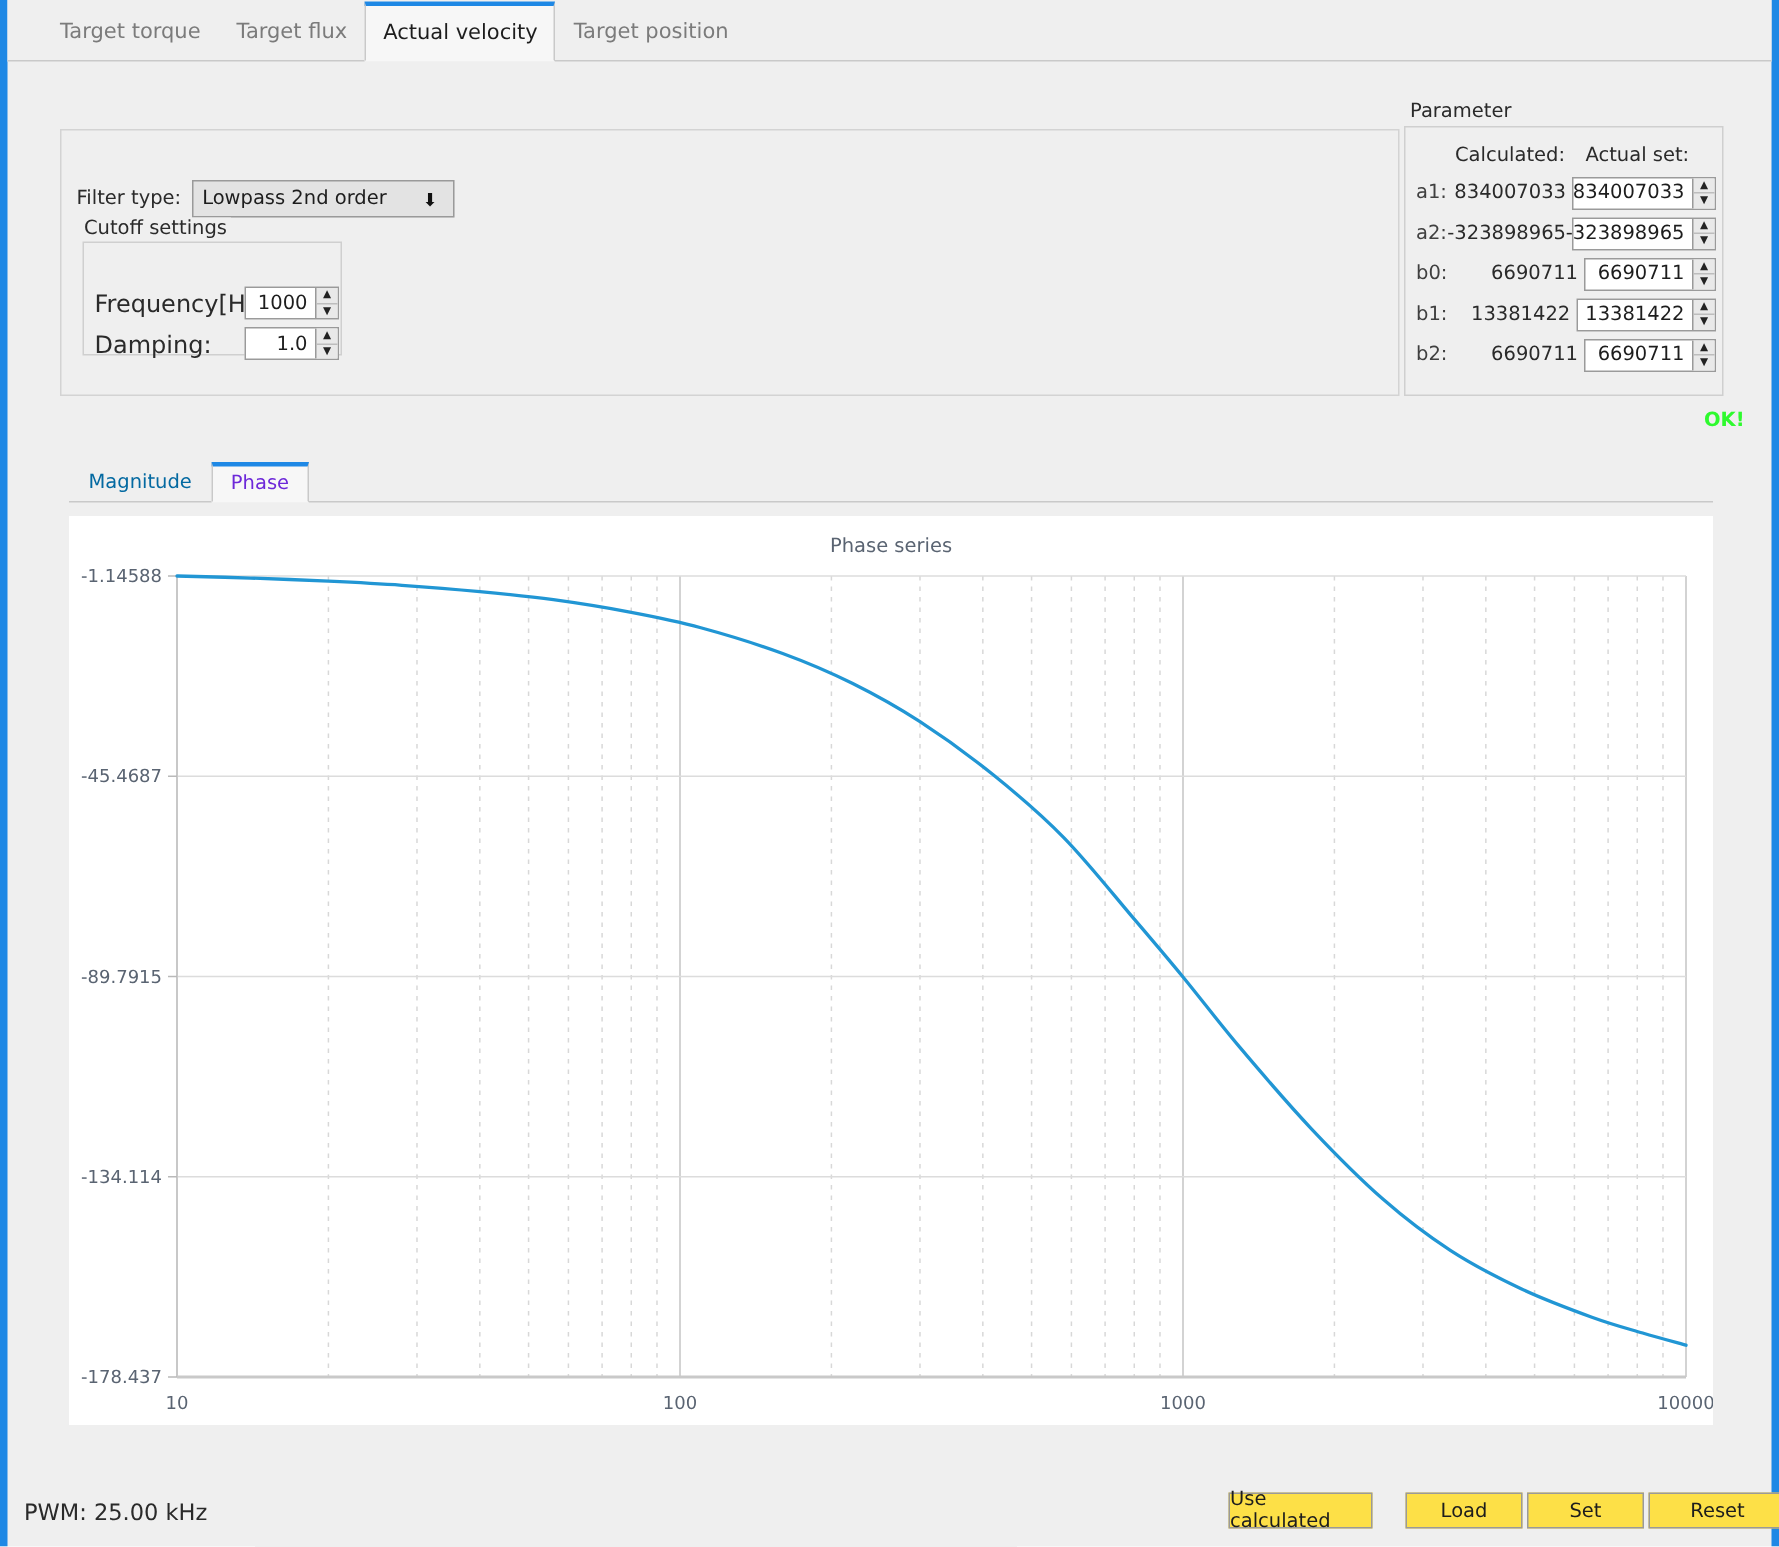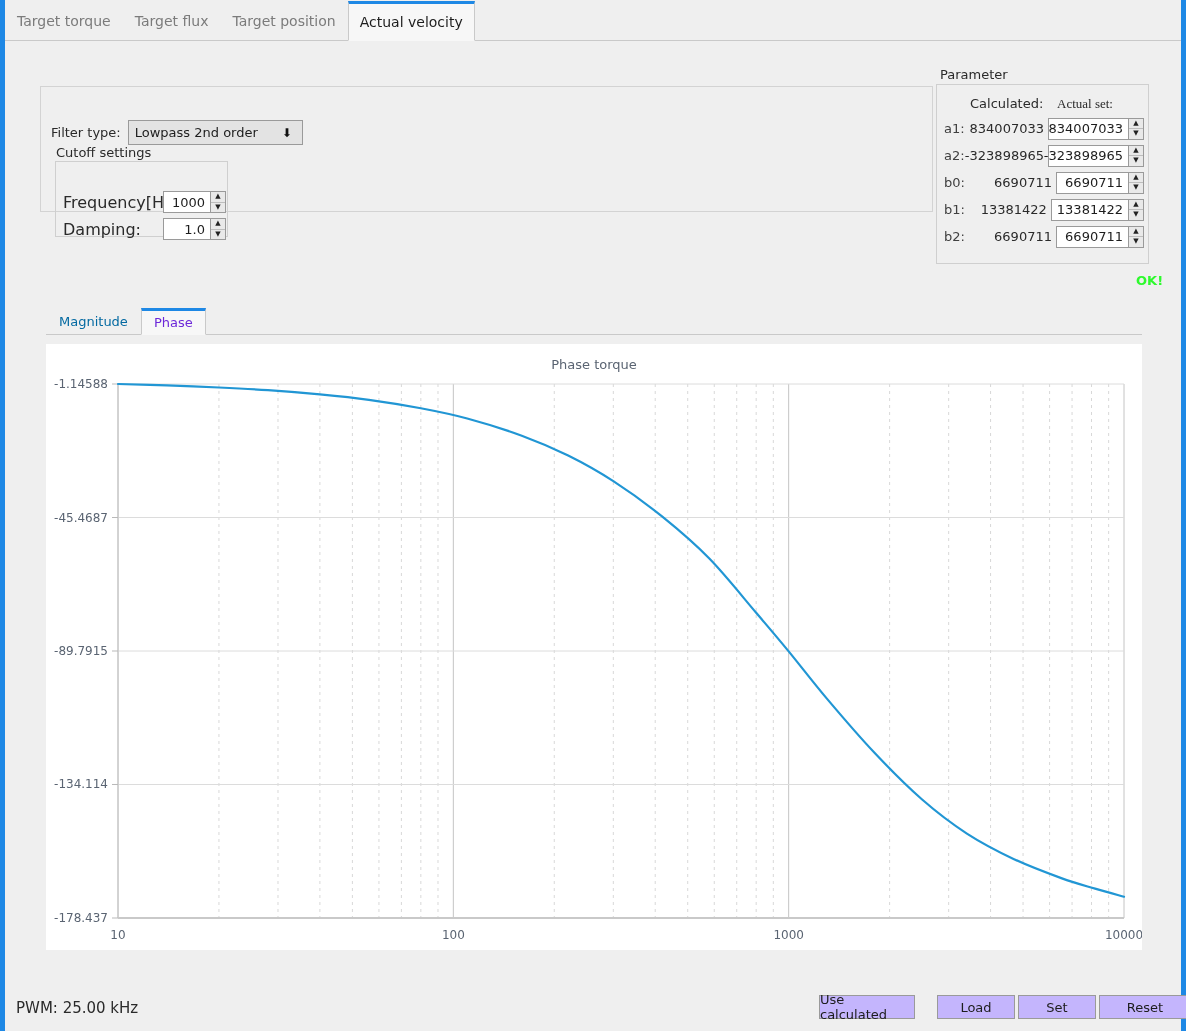--- a/index.html
+++ b/index.html
@@ -19,20 +19,21 @@
   }
   .edge-left { left: 0; }
   .edge-right { right: 0; }
 
   
   .tabbar {
     position: absolute; left: 5px; top: 0; width: 1176px; height: 41px;
     background: #efefef;
     border-bottom: 1px solid #c9c9c9;
     display: flex; align-items: flex-end;
+    padding-left: 23px;
   }
   .tab {
     height: 40px; padding: 0 11px;
     display: flex; align-items: center; justify-content: center;
     font-size: 14px; color: #7b7b7b;
     background: transparent;
     border: 1px solid transparent;
     position: relative; top: 1px;
     white-space: nowrap;
     cursor: default;
@@ -40,21 +41,21 @@
   .tab.active {
     color: #1d1d1d;
     background: #f7f7f7;
     border: 1px solid #c9c9c9;
     border-bottom: 1px solid #f7f7f7;
     border-top: 3px solid #1e88e5;
   }
 
   
   .filter-panel {
-    position: absolute; left: 40px; top: 86px; width: 893px; height: 126px;
+    position: absolute; left: 40px; top: 86px; width: 893px; height: 178px;
     background: #efefef;
     border: 1px solid #d3d3d3;
   }
   .filtertype-row {
     position: absolute; left: 10px; top: 33px;
     display: flex; align-items: center; gap: 7px;
   }
   .filtertype-label { font-size: 13px; color: #2a2a2a; }
   .combo {
     width: 175px; height: 25px;
@@ -115,21 +116,21 @@
   }
   .param-panel {
     position: absolute; left: 936px; top: 84px; width: 213px; height: 180px;
     border: 1px solid #cfcfcf;
     background: #efefef;
   }
   .param-head {
     position: absolute; top: 96px; font-size: 13px; color: #2a2a2a;
   }
   .param-head-calc { left: 970px; }
-  .param-head-actual { left: 1057px; font-family: Liberation Serif, serif; }
+  .param-head-actual { left: 1057px; }
   .param-row {
     position: absolute; left: 944px; width: 200px; height: 23px;
     display: flex; align-items: center;
   }
   .param-name { width: 24px; font-size: 13px; color: #404040; }
   .param-calc {
     width: 98px; text-align: right; font-size: 13px; color: #2a2a2a;
     padding-right: 4px;
   }
   .param-spin { width: 96px; }
@@ -172,42 +173,42 @@
   }
   .plot-svg { position: absolute; left: 0; top: 0; }
 
   
   .pwm-status {
     position: absolute; left: 16px; top: 999px;
     font-size: 15px; color: #2a2a2a;
   }
   .btn {
     position: absolute; height: 24px;
-    background: #c4b5fd;
+    background: #fde047;
     border: 1px solid #9a9a9a;
     display: flex; align-items: center; justify-content: center;
     font-size: 13px; color: #1d1d1d;
     cursor: default;
   }
   .btn-use { left: 819px; top: 995px; width: 96px; }
   .btn-load { left: 937px; top: 995px; width: 78px; }
   .btn-set { left: 1018px; top: 995px; width: 78px; }
   .btn-reset { left: 1099px; top: 995px; width: 92px; }
 </style>
 </head>
 <body>
 
 <div class="edge-strip edge-left"></div>
 <div class="edge-strip edge-right"></div>
 
 <div class="tabbar">
   <div class="tab">Target torque</div>
   <div class="tab">Target flux</div>
+  <div class="tab active">Actual velocity</div>
   <div class="tab">Target position</div>
-  <div class="tab active">Actual velocity</div>
 </div>
 
 <div class="filter-panel">
   <div class="filtertype-row">
     <span class="filtertype-label">Filter type:</span>
     <div class="combo">
       <span class="combo-text">Lowpass 2nd order</span>
       <span class="combo-arrow">⬇</span>
     </div>
   </div>
@@ -304,21 +305,21 @@
 </div>
 
 <div class="ok-status">OK!</div>
 
 <div class="charttabs">
   <div class="ctab">Magnitude</div>
   <div class="ctab active">Phase</div>
 </div>
 
 <div class="chart-panel">
-  <div class="chart-title">Phase torque</div>
+  <div class="chart-title">Phase series</div>
   <svg class="plot-svg" id="plot" width="1096" height="606">
       <line x1="172.94539187932173" y1="40" x2="172.94539187932173" y2="574" stroke="#d8d8d8" stroke-width="1" stroke-dasharray="3,4"></line>
       <line x1="231.99466074932678" y1="40" x2="231.99466074932678" y2="574" stroke="#d8d8d8" stroke-width="1" stroke-dasharray="3,4"></line>
       <line x1="273.89078375864347" y1="40" x2="273.89078375864347" y2="574" stroke="#d8d8d8" stroke-width="1" stroke-dasharray="3,4"></line>
       <line x1="306.38794145401164" y1="40" x2="306.38794145401164" y2="574" stroke="#d8d8d8" stroke-width="1" stroke-dasharray="3,4"></line>
       <line x1="332.9400526286485" y1="40" x2="332.9400526286485" y2="574" stroke="#d8d8d8" stroke-width="1" stroke-dasharray="3,4"></line>
       <line x1="355.3895427514475" y1="40" x2="355.3895427514475" y2="574" stroke="#d8d8d8" stroke-width="1" stroke-dasharray="3,4"></line>
       <line x1="374.8361756379651" y1="40" x2="374.8361756379651" y2="574" stroke="#d8d8d8" stroke-width="1" stroke-dasharray="3,4"></line>
       <line x1="391.98932149865357" y1="40" x2="391.98932149865357" y2="574" stroke="#d8d8d8" stroke-width="1" stroke-dasharray="3,4"></line>
       <line x1="508.27872521265505" y1="40" x2="508.27872521265505" y2="574" stroke="#d8d8d8" stroke-width="1" stroke-dasharray="3,4"></line>

